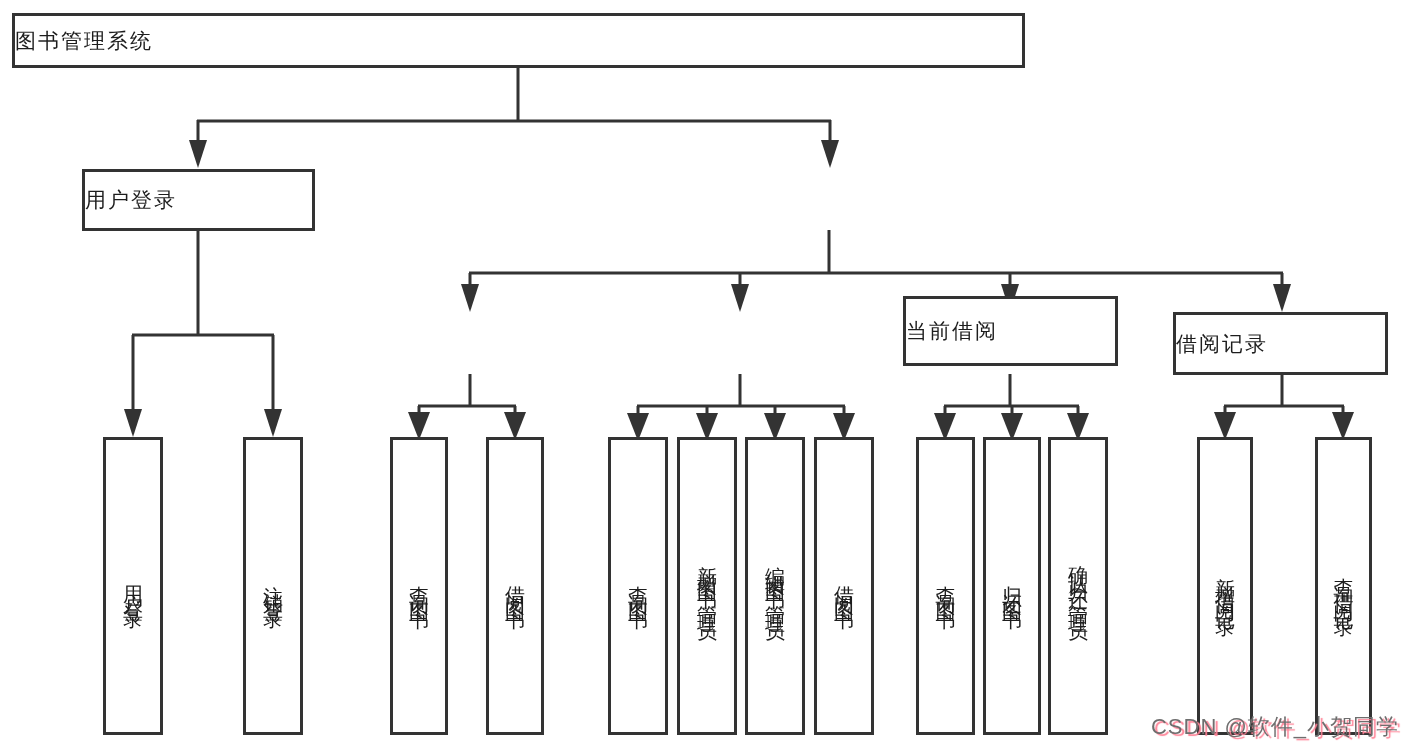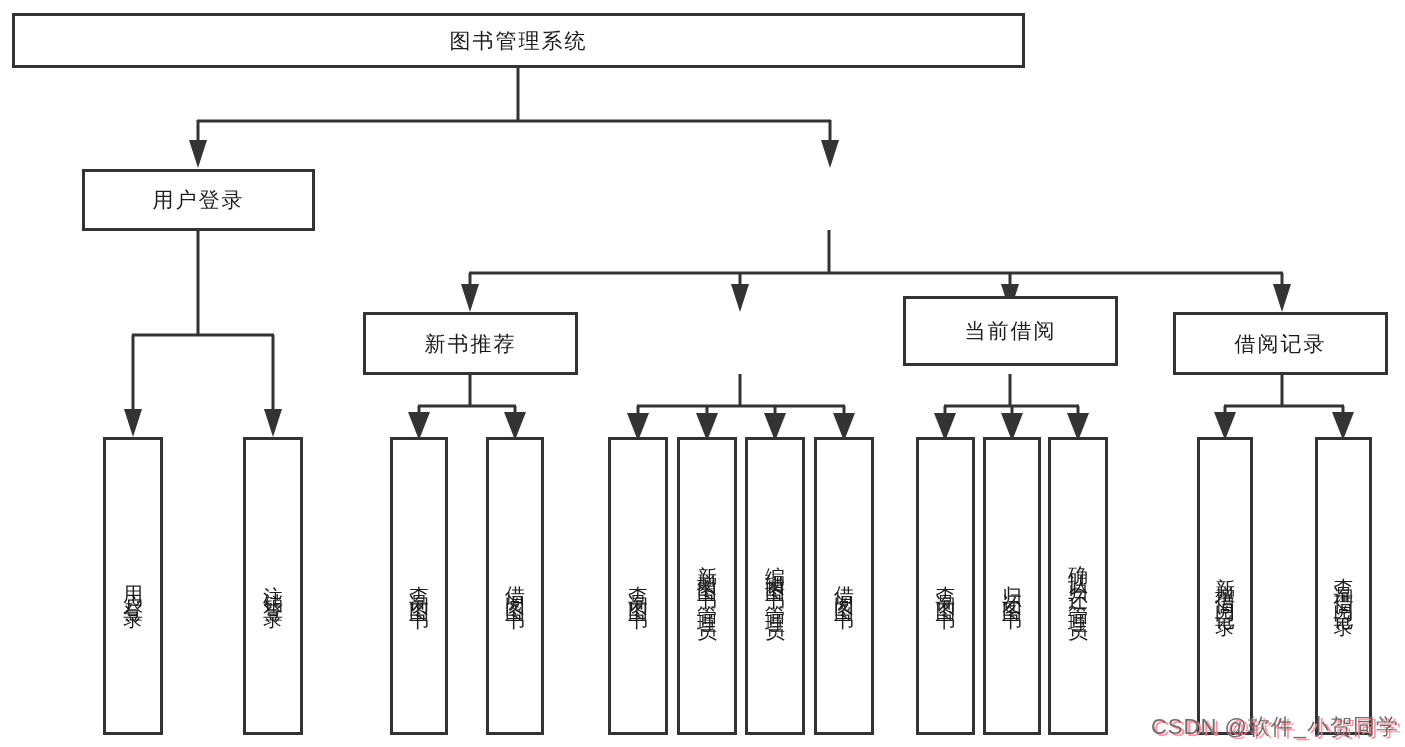--- a/index.html
+++ b/index.html
@@ -22,21 +22,21 @@
     position:absolute;left:0;top:0;width:1405px;height:747px;
     pointer-events:none;
   }
   #connectors path{stroke:var(--line);stroke-width:3;fill:none;}
   #connectors polygon{fill:var(--line);stroke:none;}
   .hbox{
     position:absolute;
     box-sizing:border-box;
     border:3px solid var(--line);
     background:var(--box_bg);
-    display:flex;align-items:center;justify-content:center;
+    display:flex;align-items:center;justify-content:flex-start;
     font-size:21px;letter-spacing:2px;
     z-index:2;
   }
   .vbox{
     position:absolute;
     box-sizing:border-box;
     border:3px solid var(--line);
     background:var(--box_bg);
     display:flex;align-items:center;justify-content:center;
     z-index:2;
@@ -116,23 +116,20 @@
   </svg>
 
   <div class="hbox" style="left:12px;top:13px;width:1013px;height:55px;">
     <span>图书管理系统</span>
   </div>
 
   <div class="hbox" style="left:82px;top:169px;width:233px;height:62px;">
     <span>用户登录</span>
   </div>
 
-  <div class="hbox" style="left:363px;top:312px;width:215px;height:63px;">
-    <span>新书推荐</span>
-  </div>
   <div class="hbox" style="left:903px;top:296px;width:215px;height:70px;">
     <span>当前借阅</span>
   </div>
   <div class="hbox" style="left:1173px;top:312px;width:215px;height:63px;">
     <span>借阅记录</span>
   </div>
 
   <div class="vbox" style="left:103px;top:437px;width:60px;height:298px;">
     <span class="vlabel">用户登录</span>
   </div>

